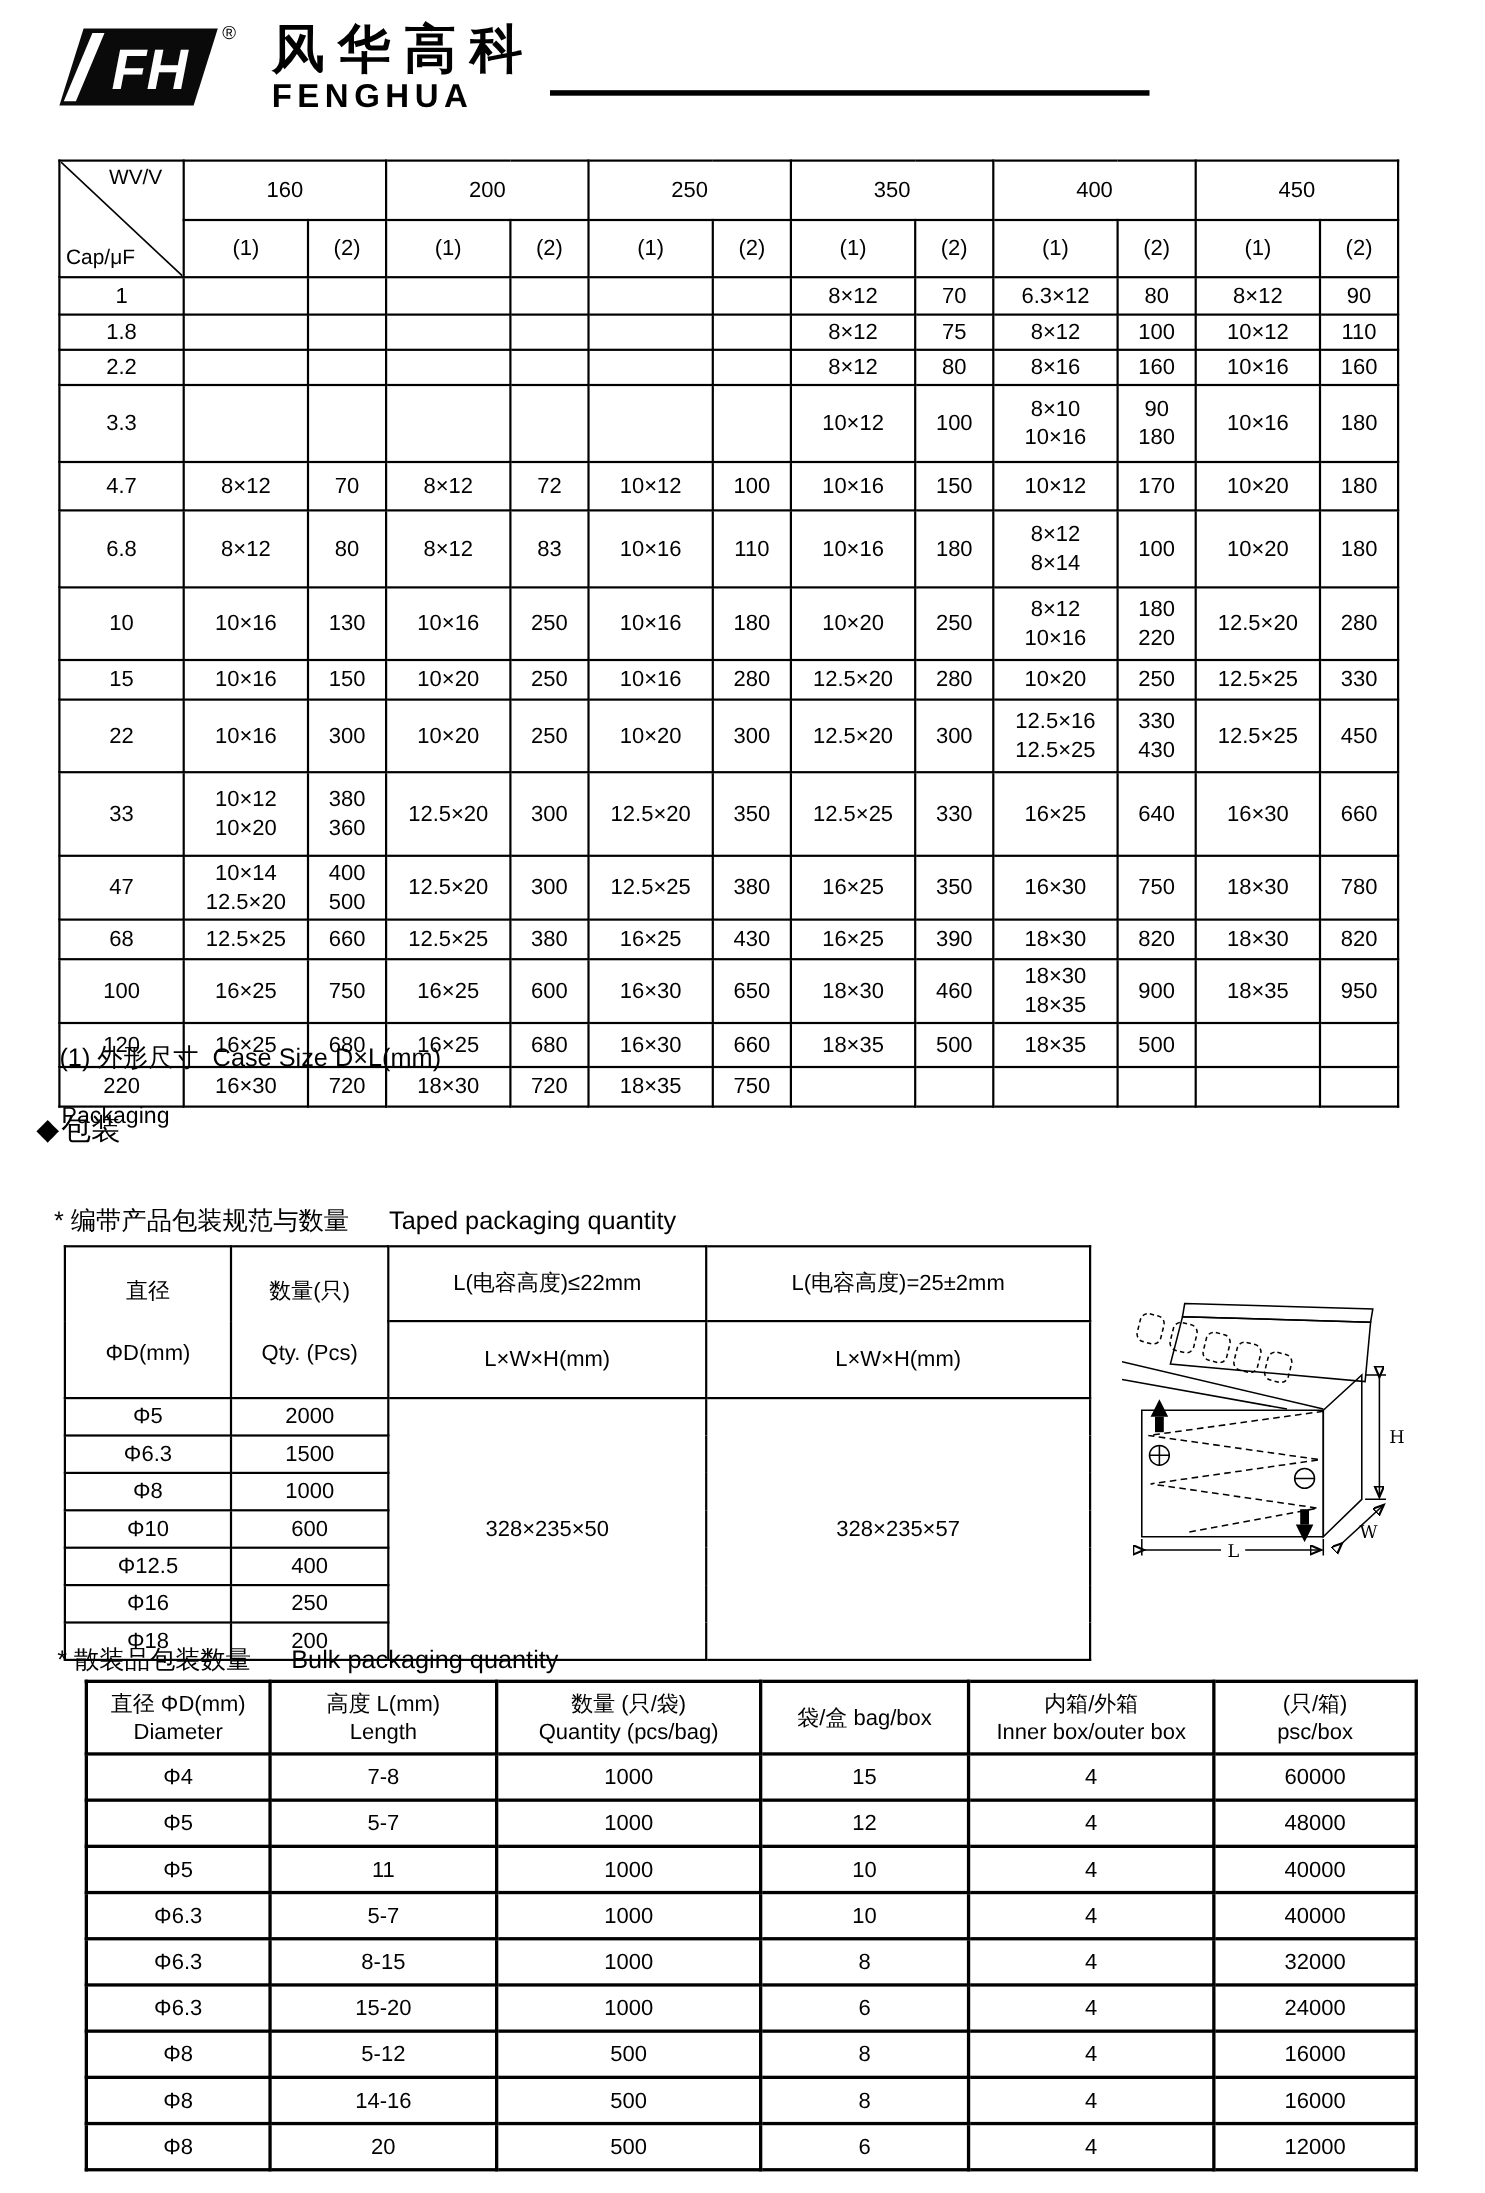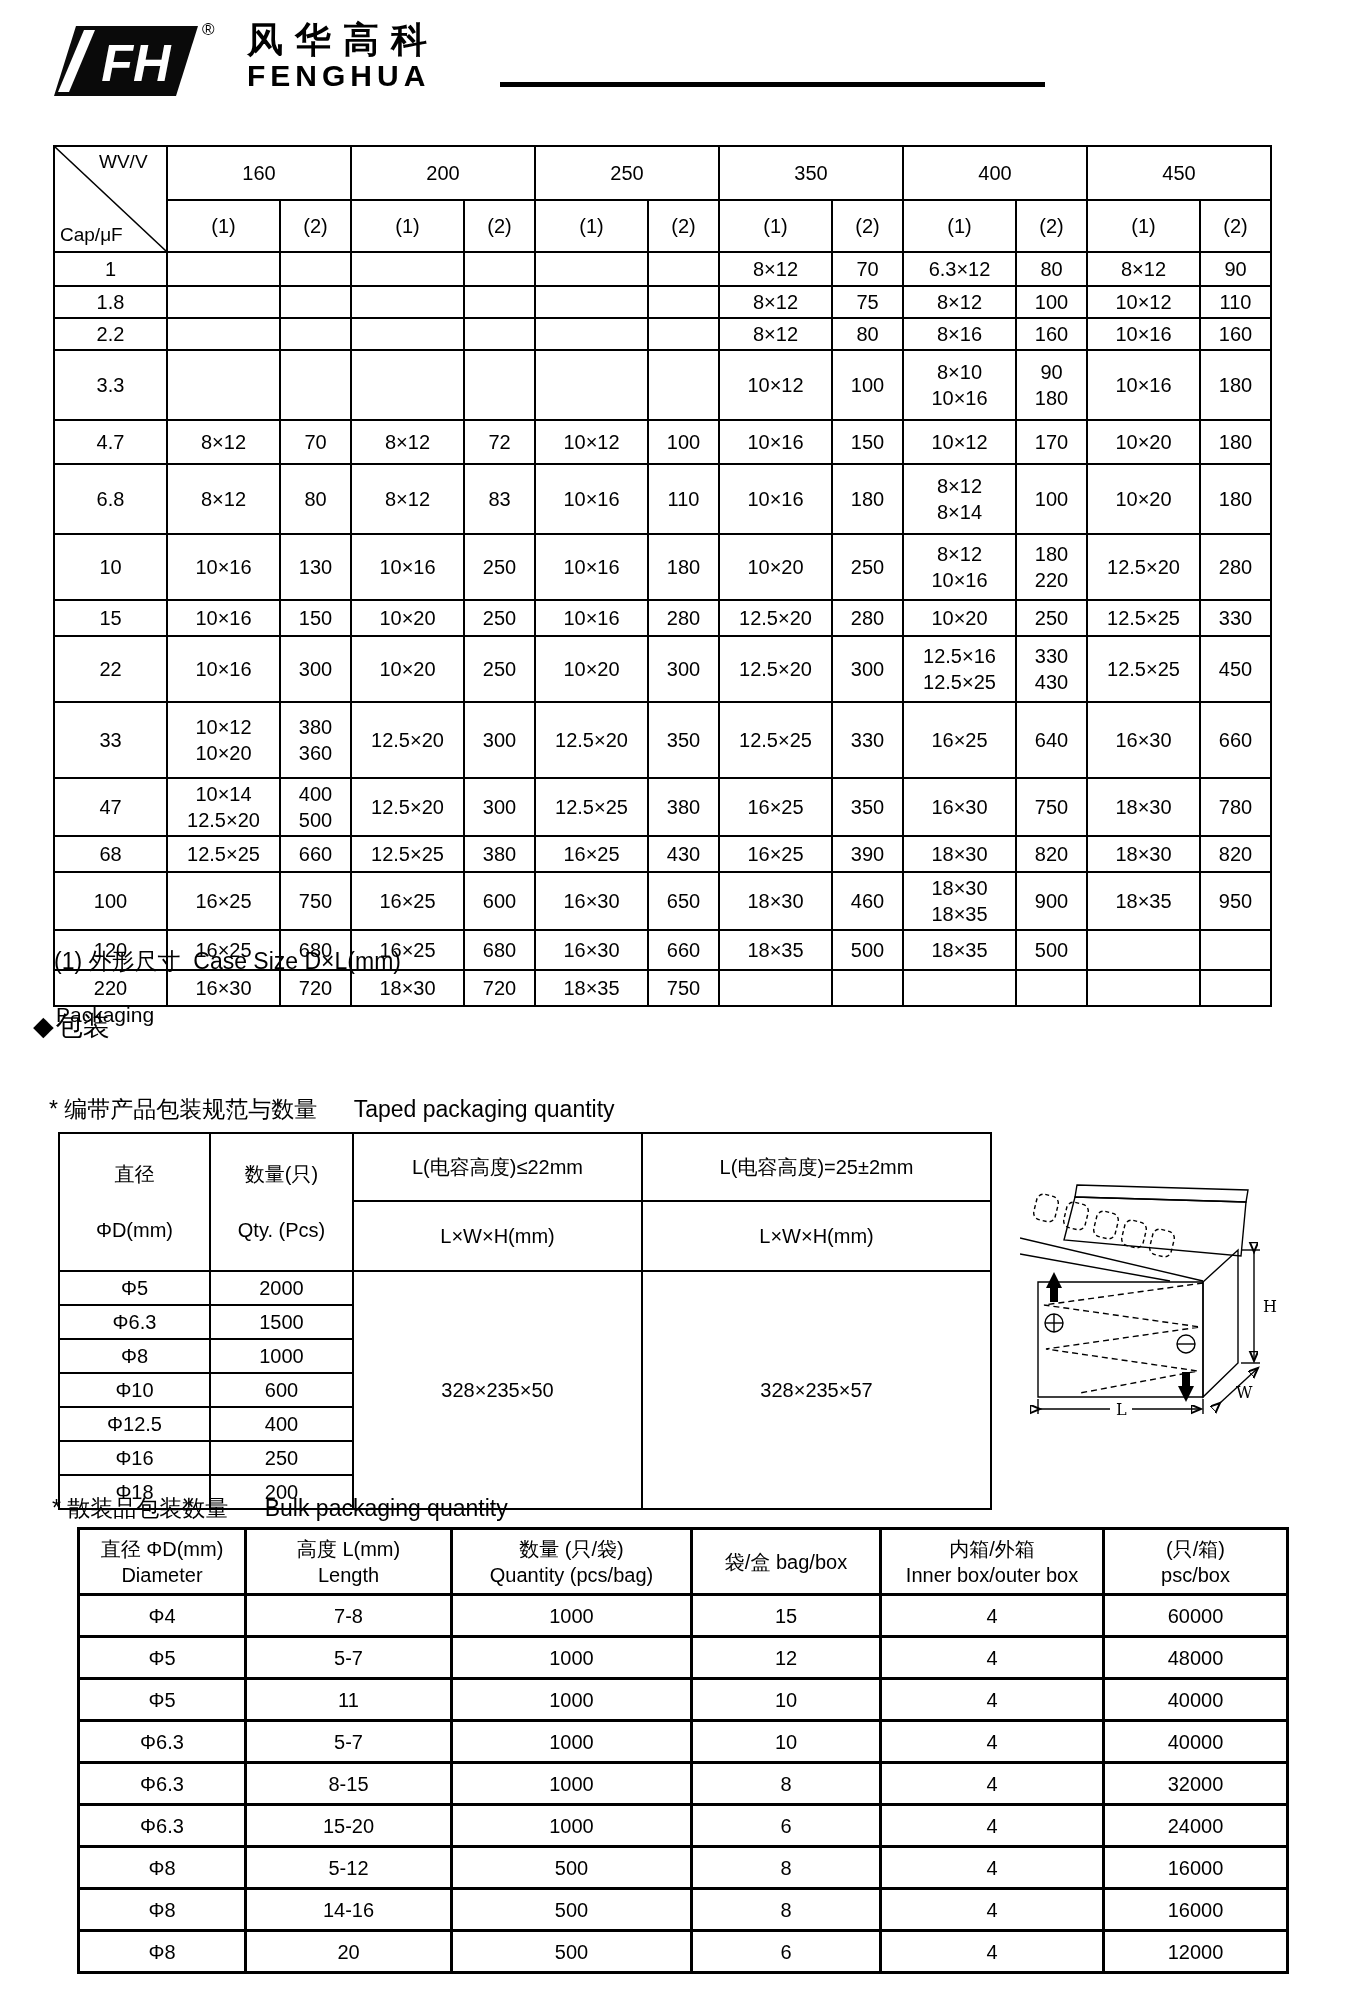--- a/index.html
+++ b/index.html
@@ -6,21 +6,21 @@
   .page {
     position:relative; width:1350px; height:1994px; margin:0 auto;
     background:#fff; color:#000;
     font-family:"Liberation Sans","DejaVu Sans",sans-serif;
     overflow:hidden;
   }
   
   .logo-svg { position:absolute; left:30px; top:24px; width:172px; height:74px; }
   .reg { position:absolute; left:202px; top:20px; font-size:17px; }
   .brand { position:absolute; left:247px; top:22px; }
-  .brand-cn { font-size:36px; font-weight:bold; letter-spacing:12px; line-height:1.0; }
+  .brand-cn { font-size:48px; font-weight:bold; letter-spacing:12px; line-height:1.0; }
   .brand-en { font-size:30px; font-weight:600; letter-spacing:5px; line-height:1.0; margin-top:3px; }
   .doc-title { position:absolute; left:468px; top:26px; font-size:34px; font-weight:bold; letter-spacing:0.5px; }
   .header-rule { position:absolute; left:500px; top:82px; width:545px; height:5px; background:#000; }
   
   table { border-collapse:collapse; table-layout:fixed; }
   th,td {
     border:2px solid #000; text-align:center; vertical-align:middle;
     font-weight:normal; white-space:pre-line; line-height:1.3; padding:1px 2px;
     overflow:hidden;
   }

